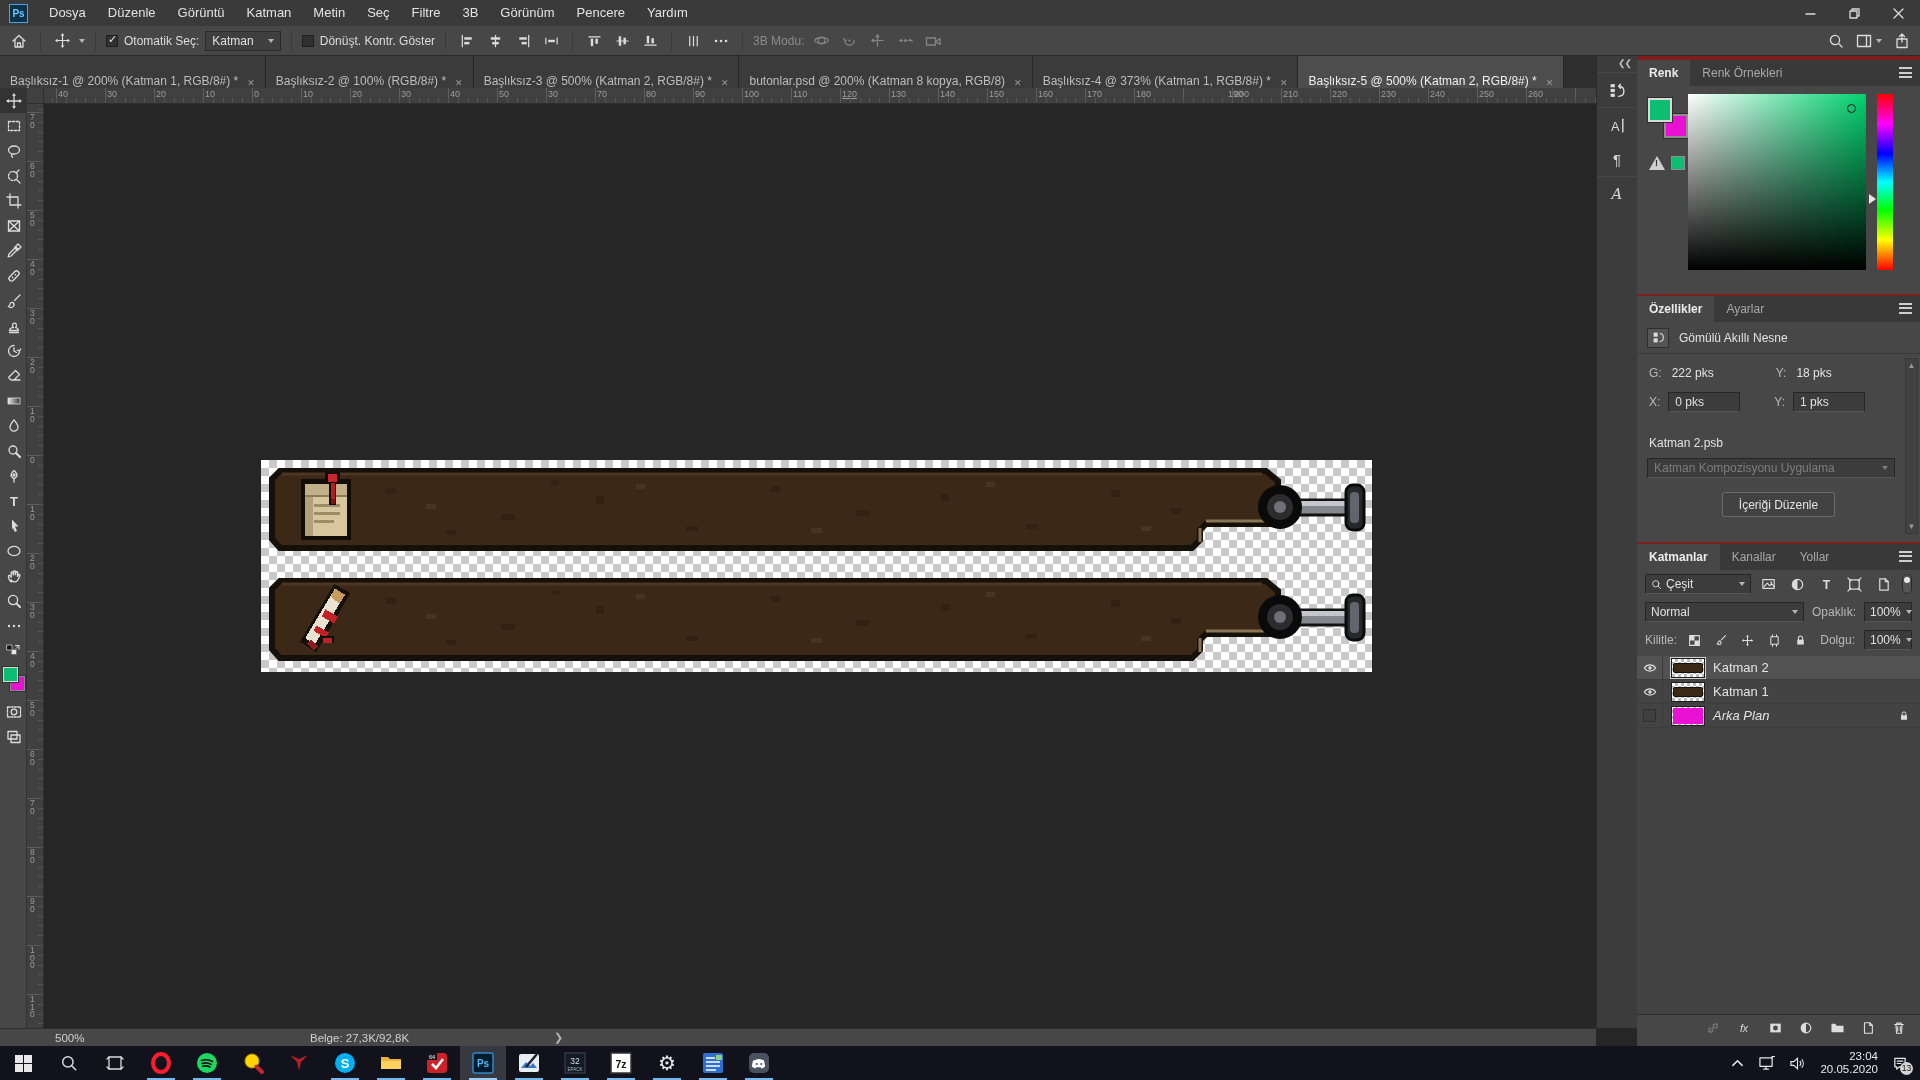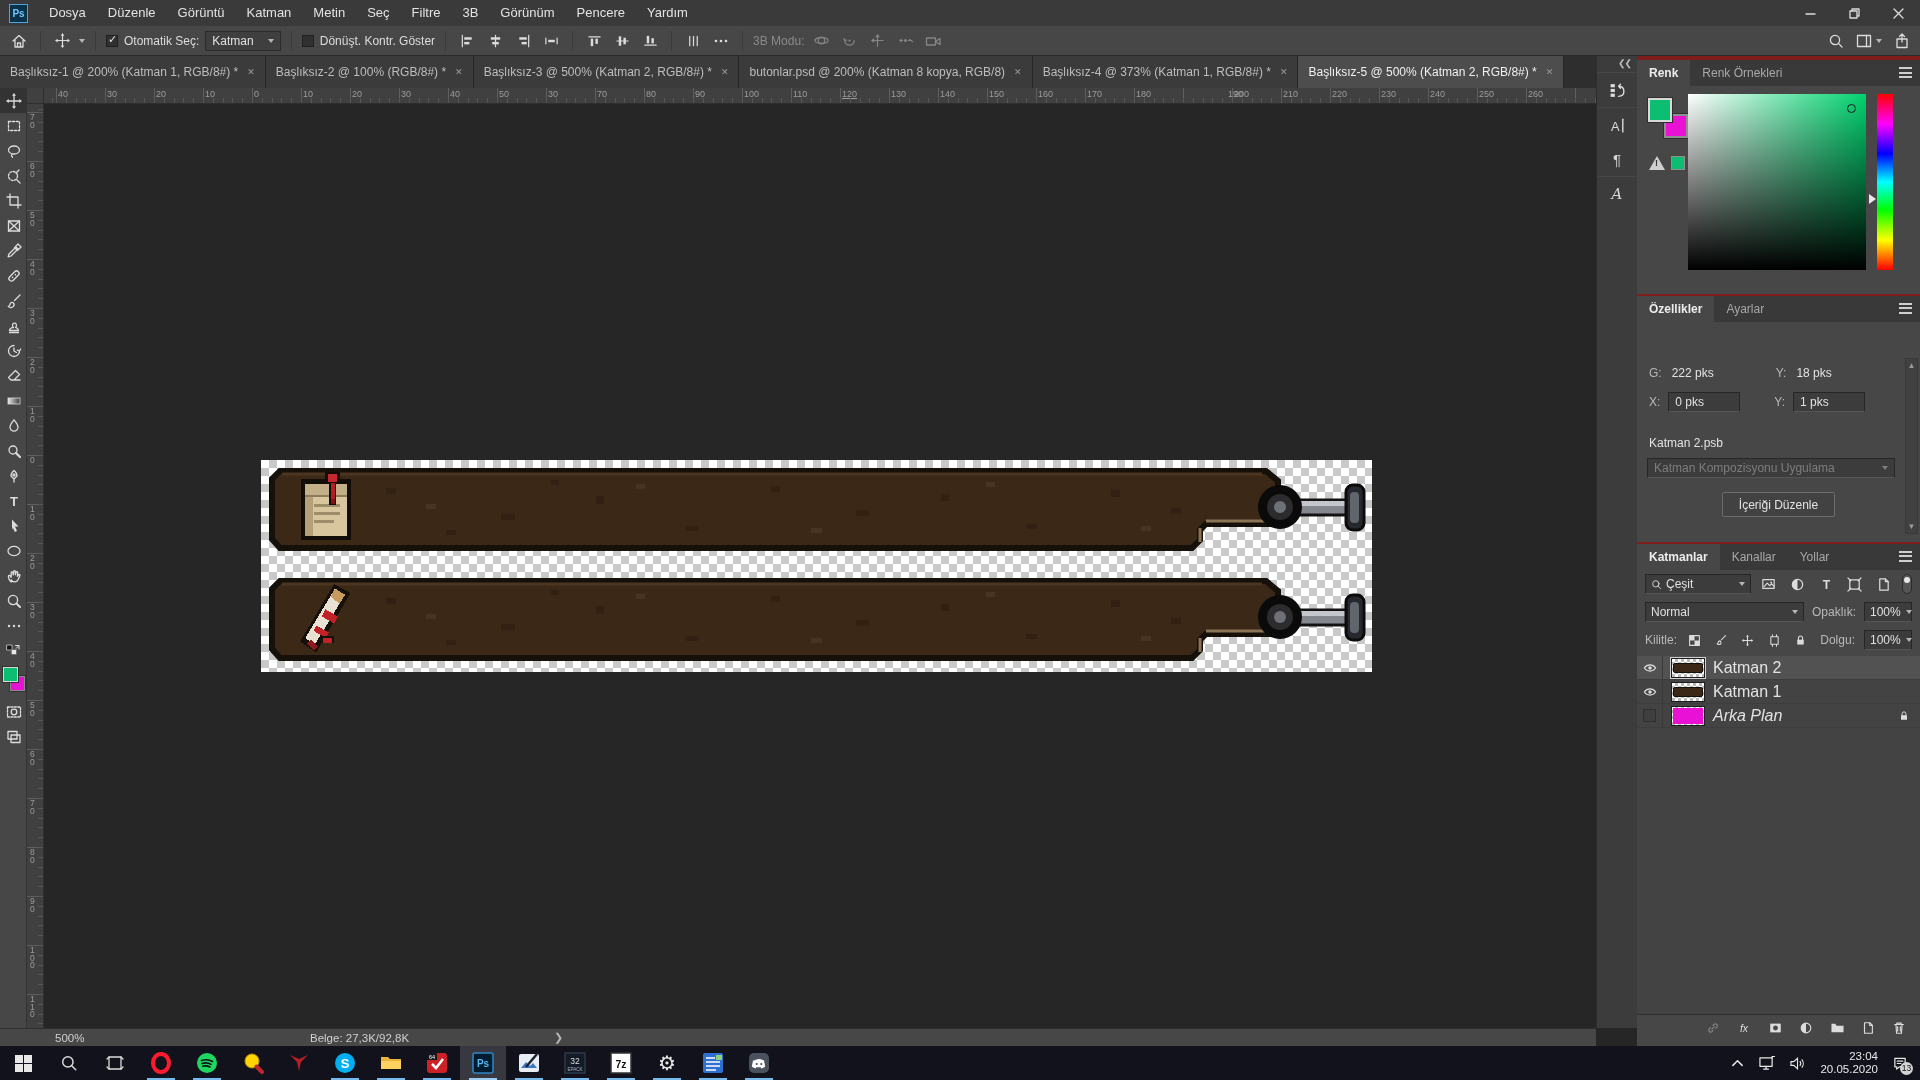--- a/index.html
+++ b/index.html
@@ -27,21 +27,21 @@
   .olabel{font-size:12px;color:#dcdcdc;white-space:nowrap}
   .olabel.dimt{color:#8a8a8a}
   .checkbox{width:12px;height:12px;background:#303030;border:1px solid #1f1f1f;position:relative}
   .checkbox.on::after{content:"✓";position:absolute;left:1px;top:-3px;font-size:11px;color:#e8e8e8}
   .oselect{height:20px;background:#3f3f3f;border:1px solid #2b2b2b;display:flex;align-items:center;
     gap:14px;padding:0 6px;font-size:12px;color:#e0e0e0}
   .obtn{width:22px;height:22px;display:flex;align-items:center;justify-content:center}
   #opt-right{position:absolute;right:10px;top:0;height:30px;display:flex;align-items:center;gap:12px}
   
   #tabbar{left:0;top:56px;width:1596px;height:32px;background:#2e2e2e;display:flex;z-index:28}
-  .tab{height:32px;display:flex;align-items:center;padding:0 10px;background:#3b3b3b;border-right:1px solid #262626;
+  .tab{height:32px;display:flex;align-items:flex-end;padding:0 10px;background:#3b3b3b;border-right:1px solid #262626;
     font-size:12px;color:#bdbdbd;white-space:nowrap}
   .tab.active{background:#4d4d4d;color:#f0f0f0}
   .tab .x{margin-left:9px;font-size:9px;color:#9a9a9a}
   
   #toolbar{left:0;top:88px;width:27px;height:940px;background:#474747;border-right:1px solid #333;z-index:20}
   .tool{width:27px;height:25px;display:flex;align-items:center;justify-content:center}
   .tool.selected{background:#333333}
   #fgbg{position:relative;width:27px;height:34px;margin-top:2px}
   #fg-swatch{position:absolute;left:3px;top:2px;width:15px;height:15px;border:1px solid #d9d9d9;outline:1px solid #333;z-index:2}
   #bg-swatch{position:absolute;left:10px;top:11px;width:15px;height:15px;border:1px solid #8a8a8a;outline:1px solid #333}
@@ -115,21 +115,21 @@
   .licon{width:22px;height:18px;display:flex;align-items:center;justify-content:center}
   #layer-list{position:absolute;left:0;top:112px;bottom:32px;width:283px;background:#434343}
   .lrow{height:24px;display:flex;align-items:center;border-bottom:1px solid #3d3d3d;position:relative}
   .lrow.selected{background:#525252}
   .eyecell{width:26px;height:24px;border-right:1px solid #3a3a3a;display:flex;align-items:center;justify-content:center}
   .thumb{width:34px;height:20px;margin:0 8px;border:1px solid #1d1d1d;position:relative;
     background-image:linear-gradient(45deg,#bbb 25%,transparent 25%,transparent 75%,#bbb 75%),
       linear-gradient(45deg,#bbb 25%,#fff 25%,#fff 75%,#bbb 75%);background-size:6px 6px;background-position:0 0,3px 3px}
   .thumb .strip{position:absolute;left:1px;right:1px;top:4px;bottom:4px;background:#3b2817;border:1px solid #15100a;border-radius:2px}
   .thumb.selth{outline:1px solid #cfcfcf}
-  .lname{font-size:16px;color:#e3e3e3}
+  .lname{font-size:13px;color:#e3e3e3}
   .lrow .lock{position:absolute;right:10px}
   #layers-bottom{position:absolute;left:0;bottom:6px;width:283px;height:26px;background:#474747;border-top:1px solid #2f2f2f;
     display:flex;align-items:center;justify-content:flex-end;gap:9px;padding:0 10px}
   .pill{width:11px;height:20px;background:#555;border:1px solid #2b2b2b;border-radius:6px;position:relative}
   .pill::after{content:"";position:absolute;left:1.5px;top:2px;width:6px;height:6px;border-radius:50%;background:#e8e8e8}
   
   #taskbar{left:0;top:1046px;width:1920px;height:34px;background:#12121d;z-index:40}
   .tslot{position:absolute;top:0;width:46px;height:34px;display:flex;align-items:center;justify-content:center}
   .tslot.active{background:rgba(255,255,255,.16)}
   .tind{position:absolute;bottom:0;left:9px;width:28px;height:2px;background:#76b9ed}
@@ -716,20 +716,30 @@
       <div id="hue-strip"></div>
       <div id="hue-marker"></div>
     </div>
 
     <div class="psec" id="sec-props">
       <div class="phead">
         <span class="ptab active">Özellikler</span>
         <span class="ptab">Ayarlar</span>
         <span class="pmenu"></span>
       </div>
+      <div id="so-row">
+        <span id="so-icon">
+            <svg class="ic" width="13" height="13" viewBox="0 0 16 16">
+              <rect class="f" x="2" y="2" width="5" height="5"></rect>
+              <rect class="f" x="2" y="9" width="5" height="5"></rect>
+              <path d="M10 3c3 .5 4 2.5 4 5s-1 4.5-4 5"></path>
+            </svg>
+          </span>
+        <span class="pval">Gömülü Akıllı Nesne</span>
+      </div>
       <div class="prow" style="top:70px;padding:0 12px">
         <span class="plabel">G:</span>
         <span class="pval" style="margin-left:10px">222 pks</span>
         <span class="plabel" style="margin-left:62px">Y:</span>
         <span class="pval" style="margin-left:10px">18 pks</span>
       </div>
       <div class="prow" style="top:96px;padding:0 12px">
         <span class="plabel">X:</span>
         <span class="pbox" style="margin-left:8px;width:72px">
             <span>0 pks</span>

